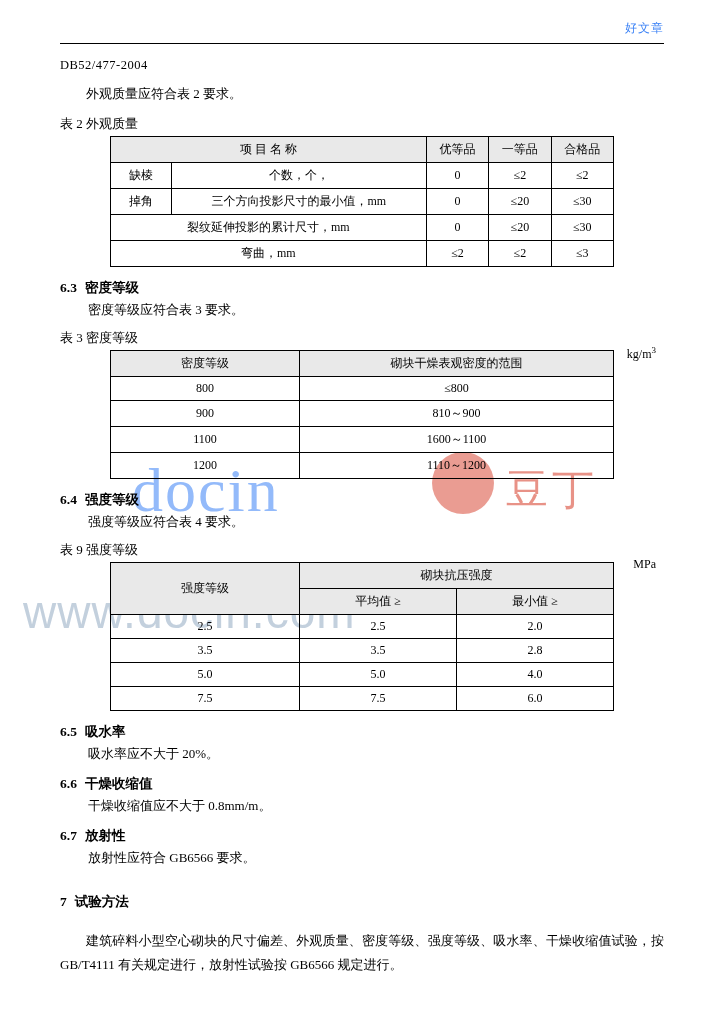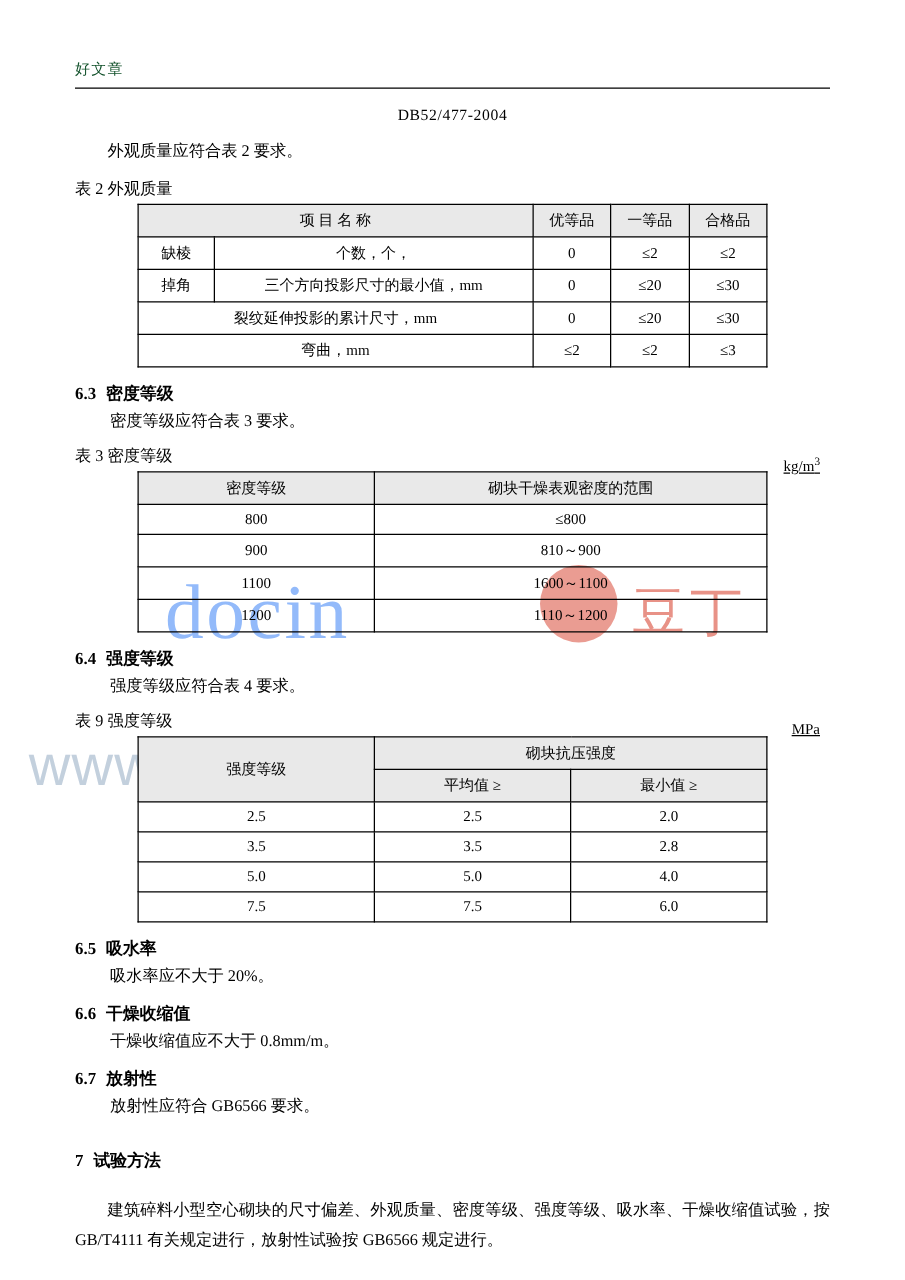--- a/index.html
+++ b/index.html
@@ -19,32 +19,32 @@
     overflow: hidden;
     box-sizing: border-box;
   }
   .content {
     position: relative;
     z-index: 3;
     padding: 0 60px;
   }
   
   .runhead {
-    text-align: left;
+    text-align: right;
     font-size: 12px;
-    padding-top: 47px;
+    padding-top: 20px;
     letter-spacing: 1px;
-    color: #14532d;
+    color: #3b82f6;
   }
   .headrule {
     border-bottom: 1px solid #000;
     margin-top: 6px;
   }
   .stdno {
-    text-align: center;
+    text-align: left;
     font-size: 12.5px;
     font-family: "Liberation Serif", serif;
     margin-top: 14px;
     letter-spacing: 0.5px;
   }
   
   .para {
     font-size: 13px;
     line-height: 1.7;
     margin-top: 10px;
@@ -71,24 +71,23 @@
   
   .tcap {
     font-size: 13px;
     margin-top: 10px;
     margin-bottom: 3px;
     position: relative;
   }
   .tcap .unit {
     position: absolute;
     right: 8px;
-    top: 8px;
+    top: 16px;
     font-size: 12px;
     font-family: "Liberation Serif", serif;
-    text-decoration: underline;
   }
   table.t {
     border-collapse: collapse;
     margin: 0 auto;
     font-size: 12px;
     background: transparent;
   }
   table.t td, table.t th {
     border: 1px solid #000;
     text-align: center;

